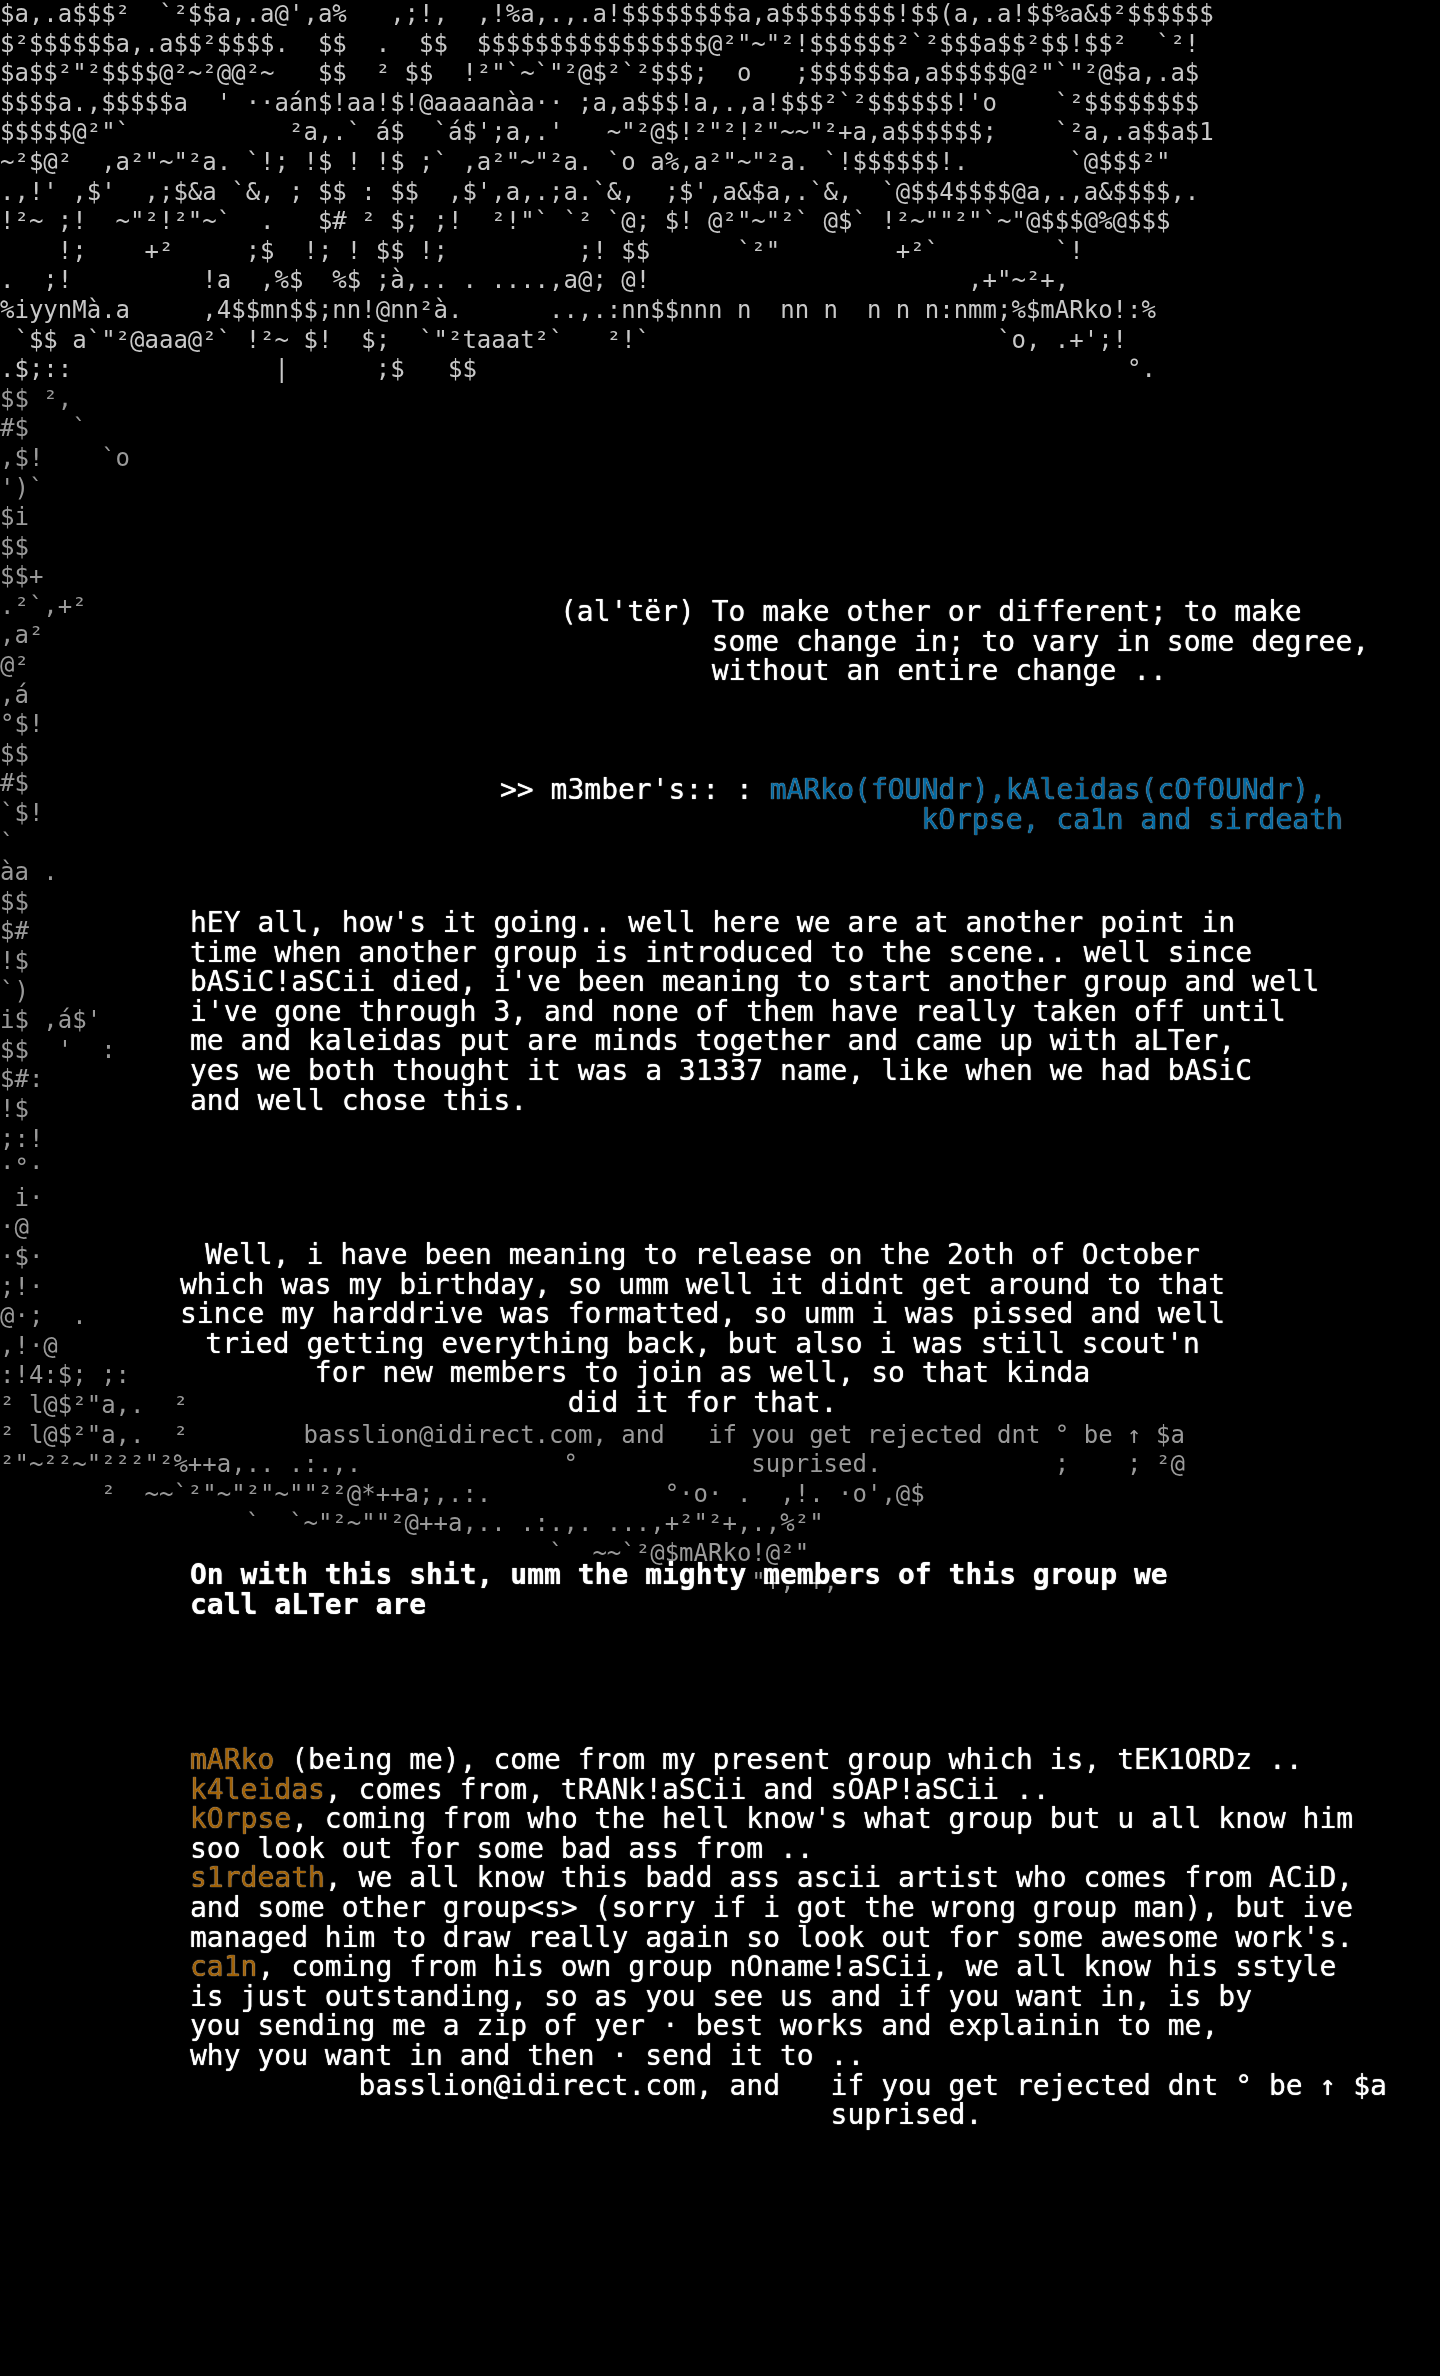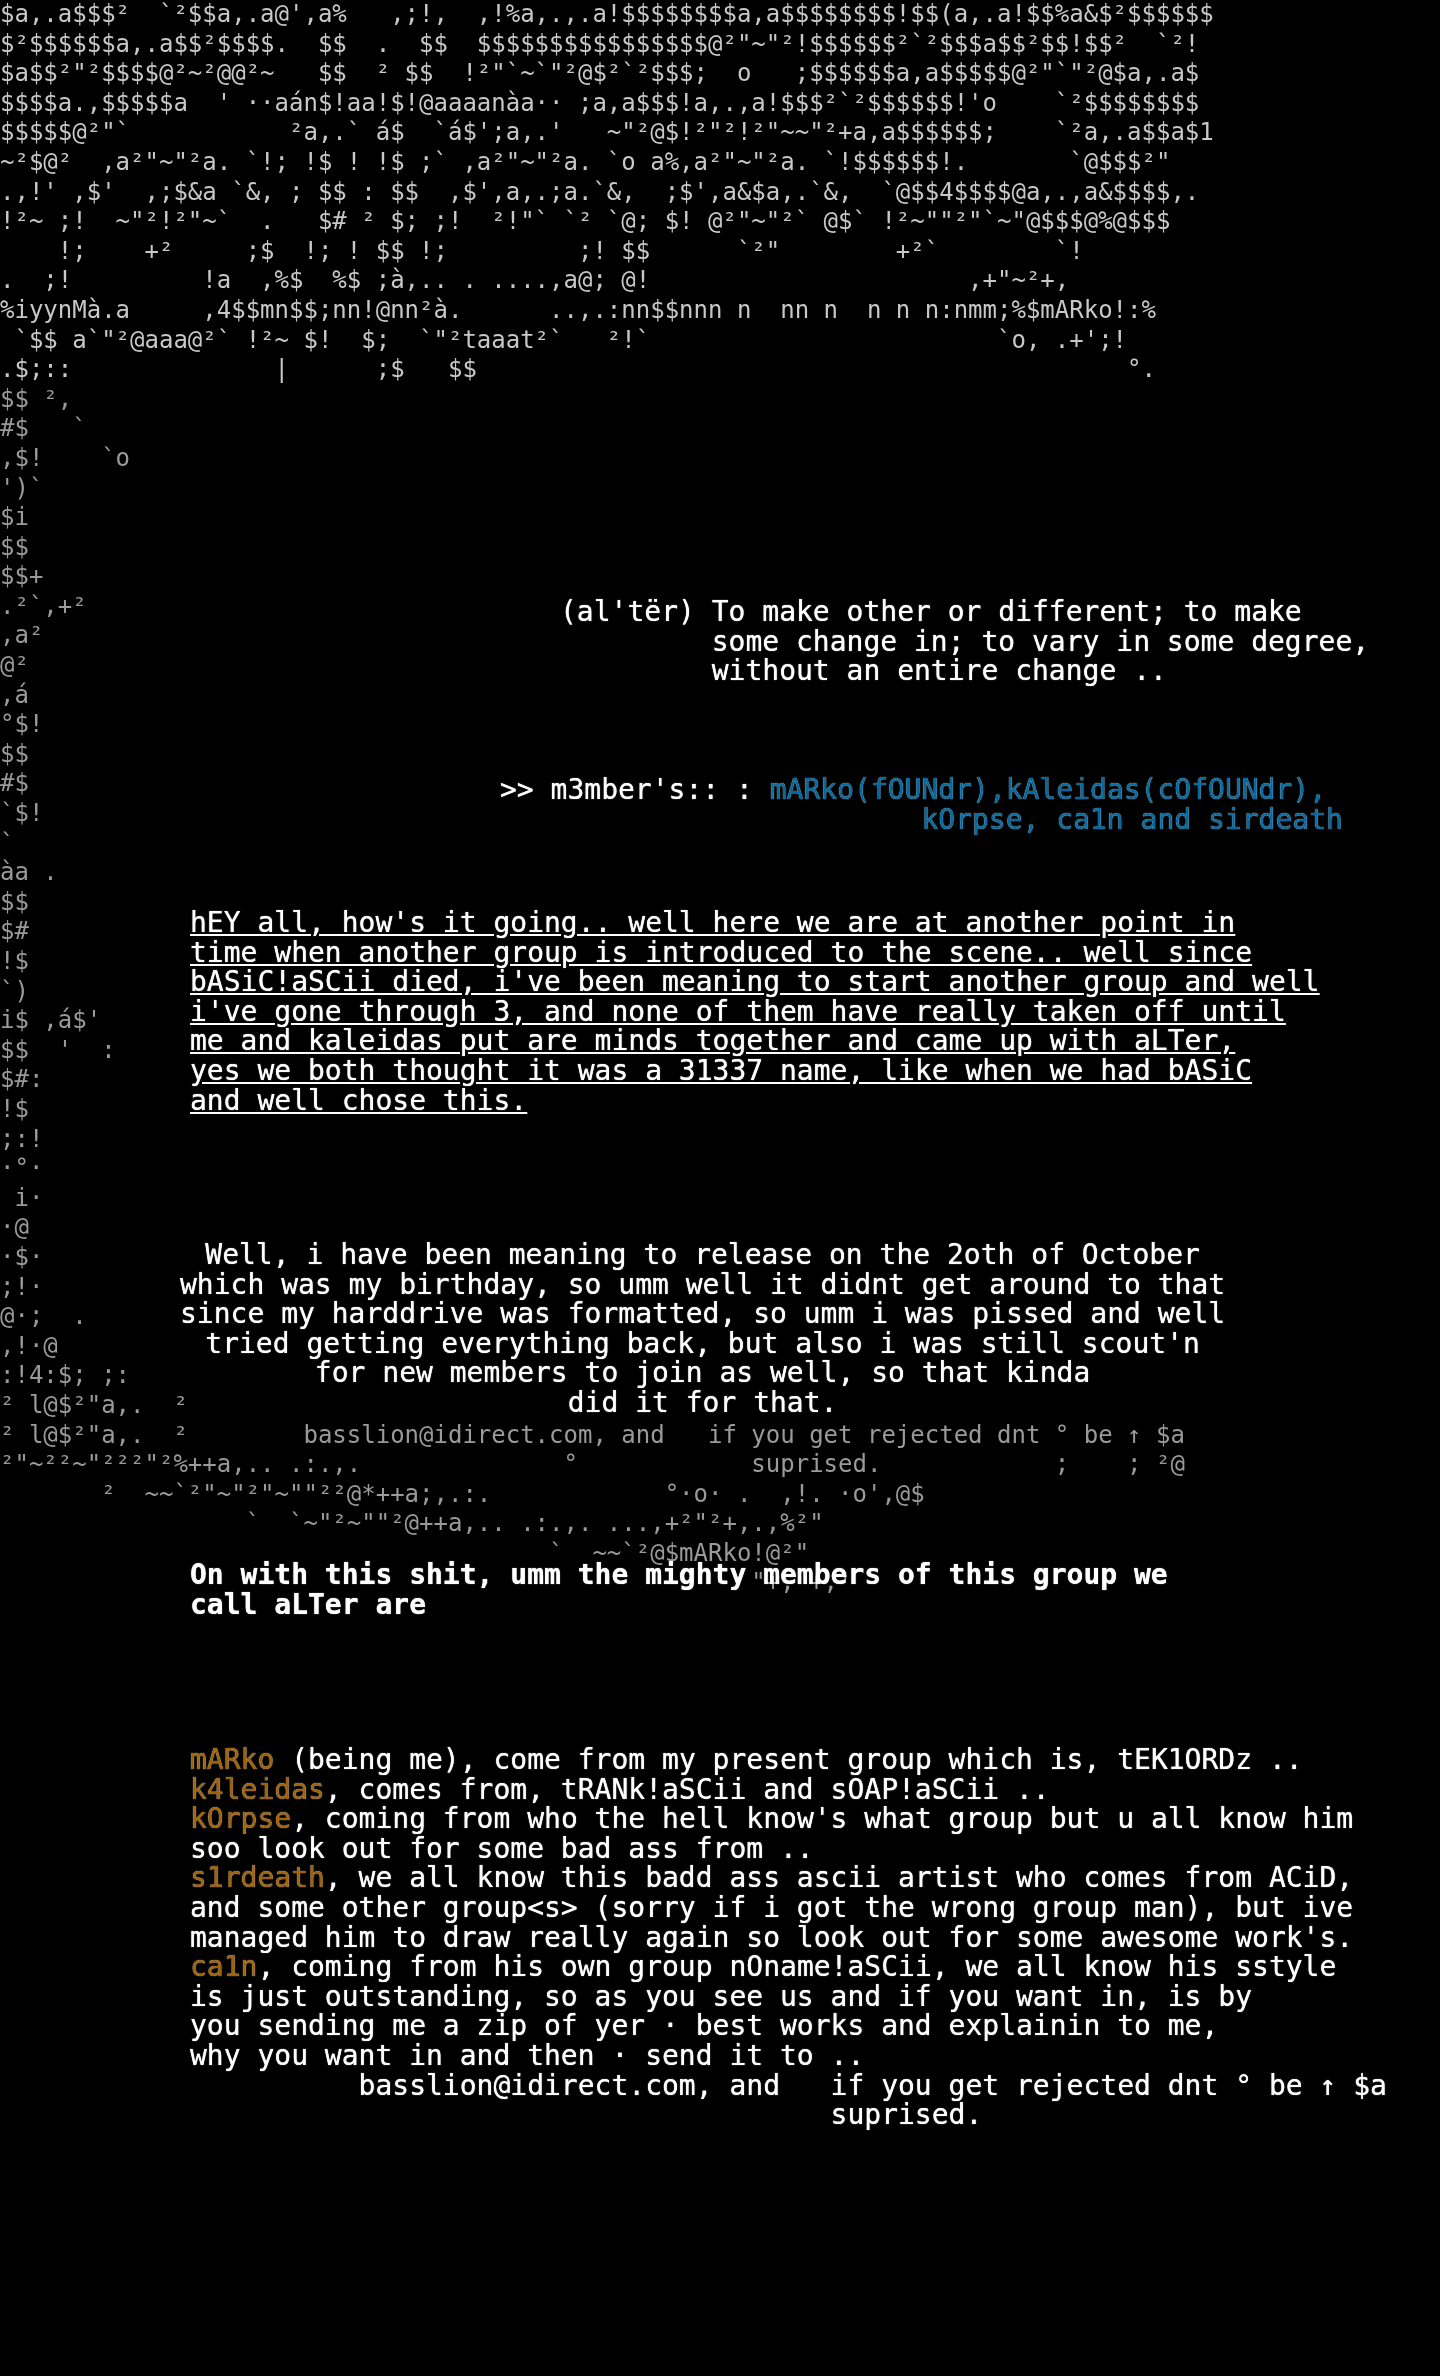--- a/index.html
+++ b/index.html
@@ -43,21 +43,21 @@
     position: absolute;
     z-index: 3;
     font-size: 28px;
     line-height: 29.6px;
     color: #ffffff;
     text-shadow: 0 0 1px #ffffff;
   }
   #def { left: 560px; top: 597px; }
   #members { left: 500px; top: 775px; }
   #members .gray { color: #0369a1; }
-  #body1 { left: 190px; top: 908px; text-decoration: underline; }
+  #body1 { left: 190px; top: 908px; }
   #body2 { left: 180px; top: 1240px; text-align: center; }
   #body3 { left: 190px; top: 1560px; font-weight: bold; }
   #body4 { left: 190px; top: 1745px; }
   #body4 .gray { color: #a16207; }
 </style>
 </head>
 <body>
 
 <div id="canvas">
 

